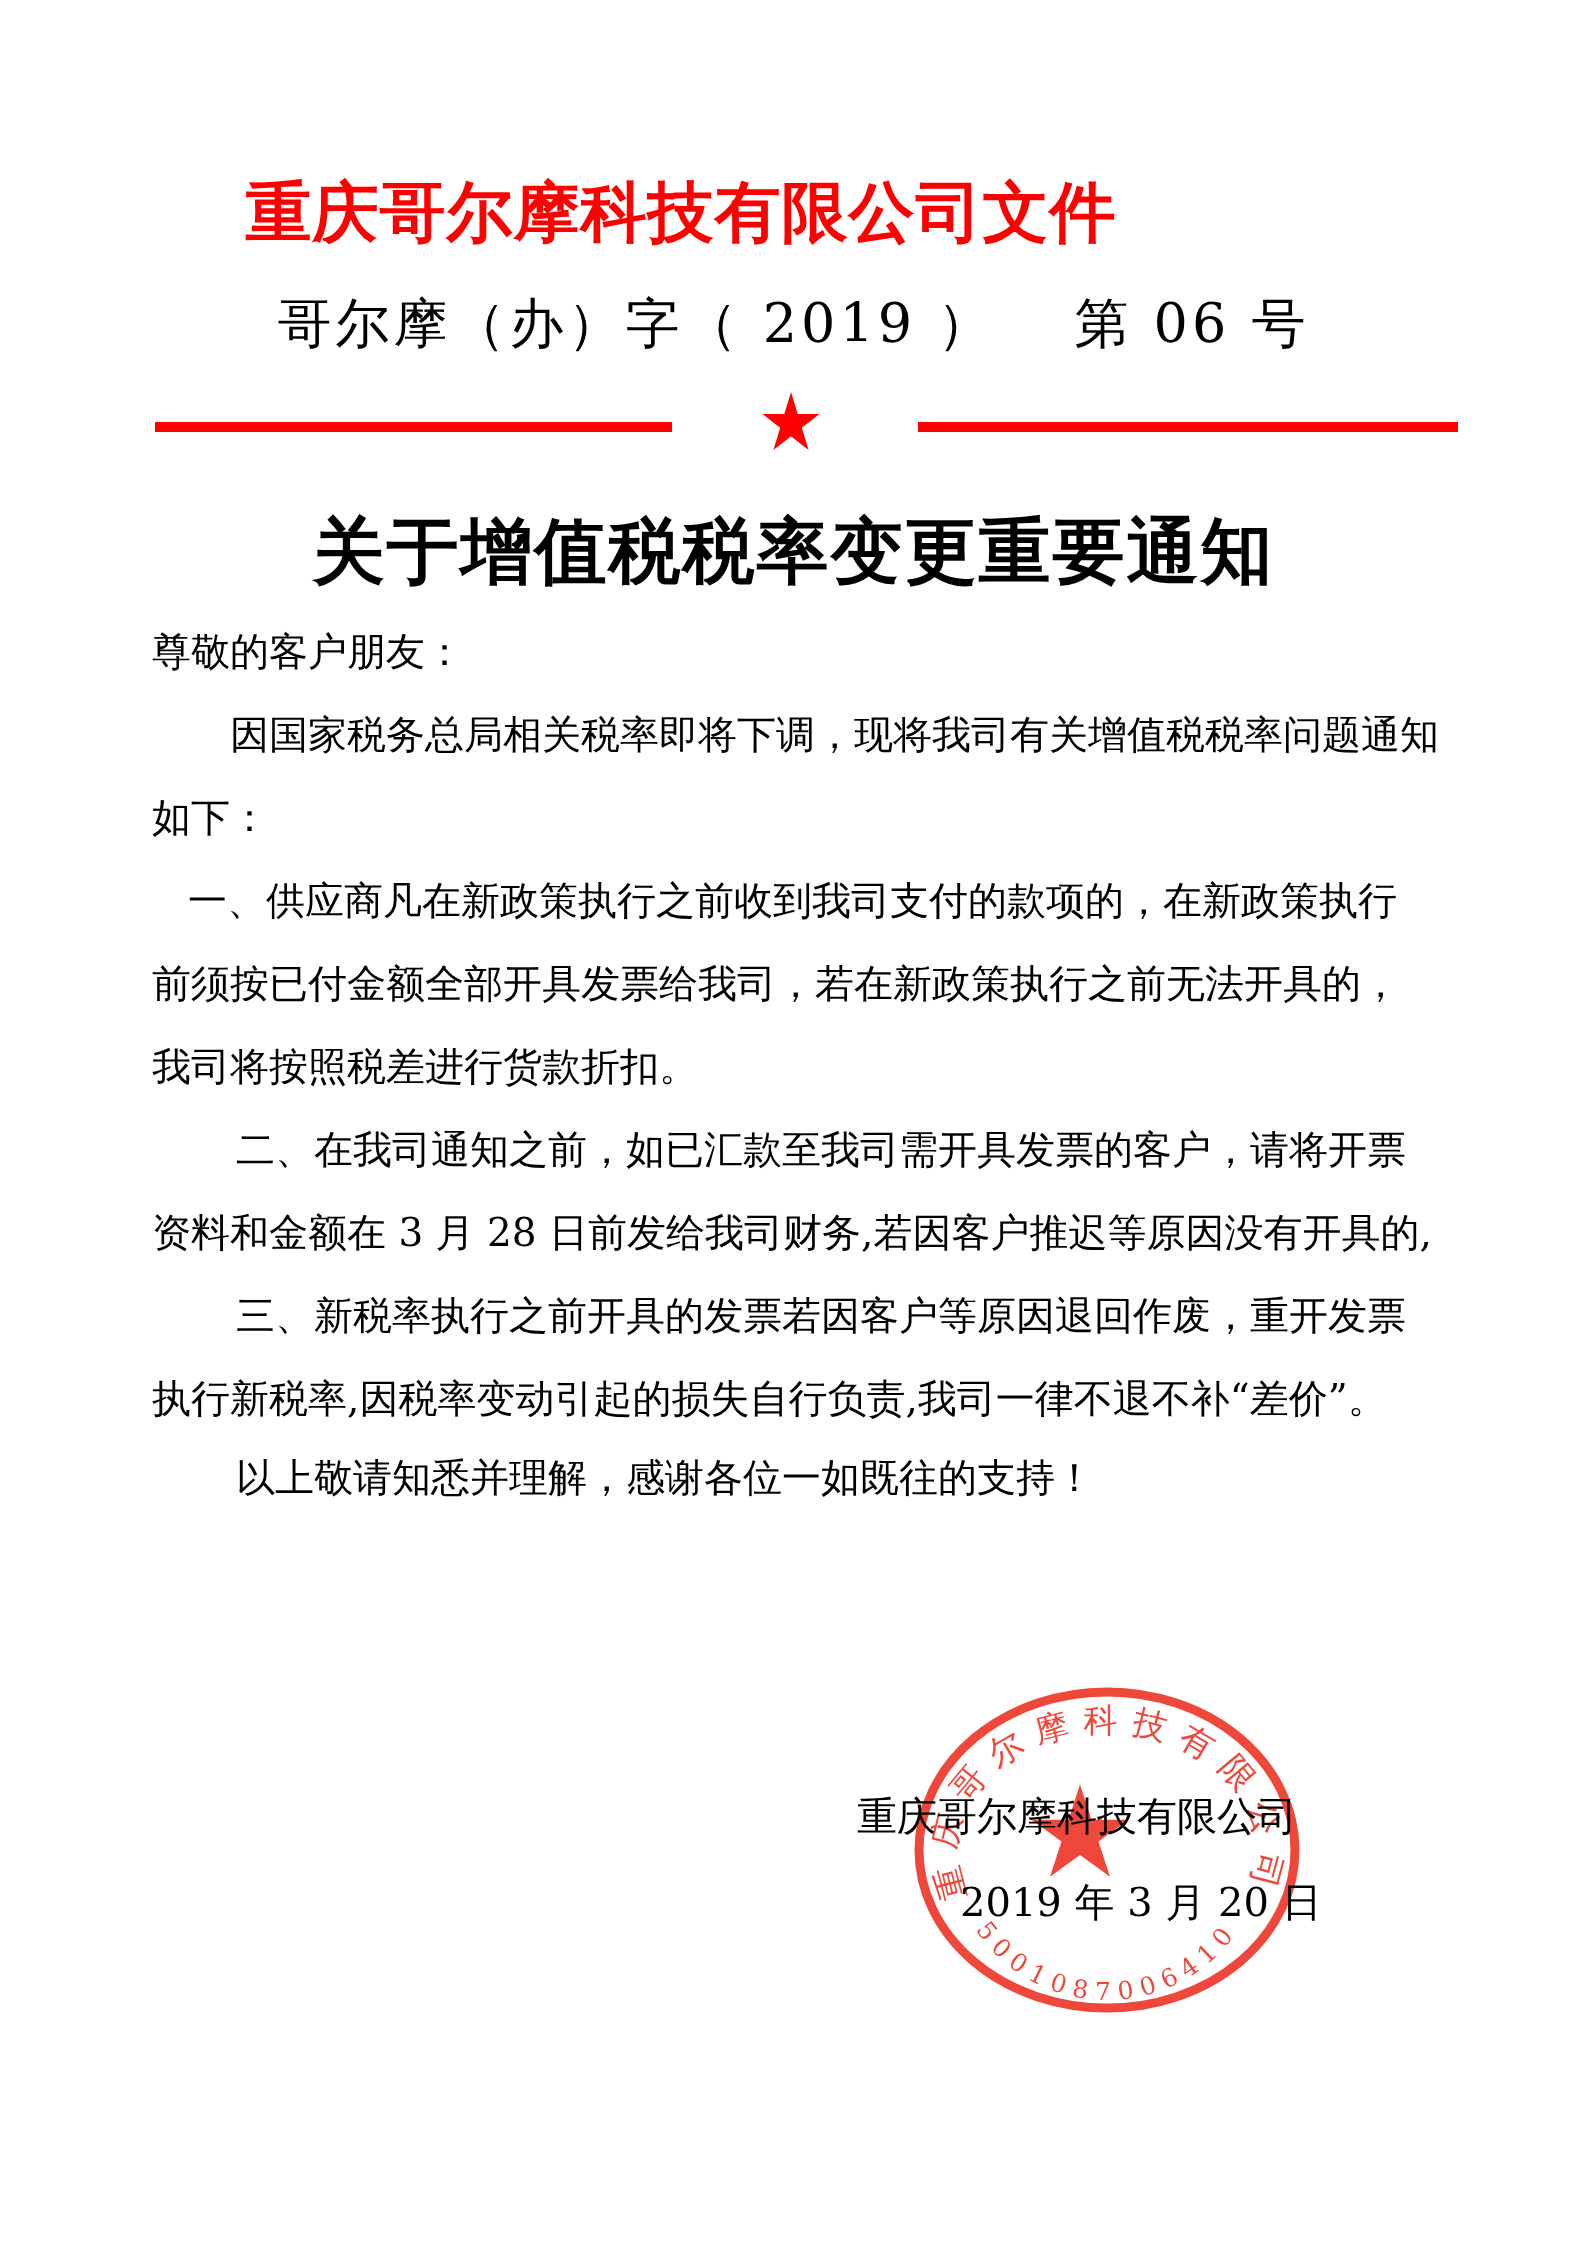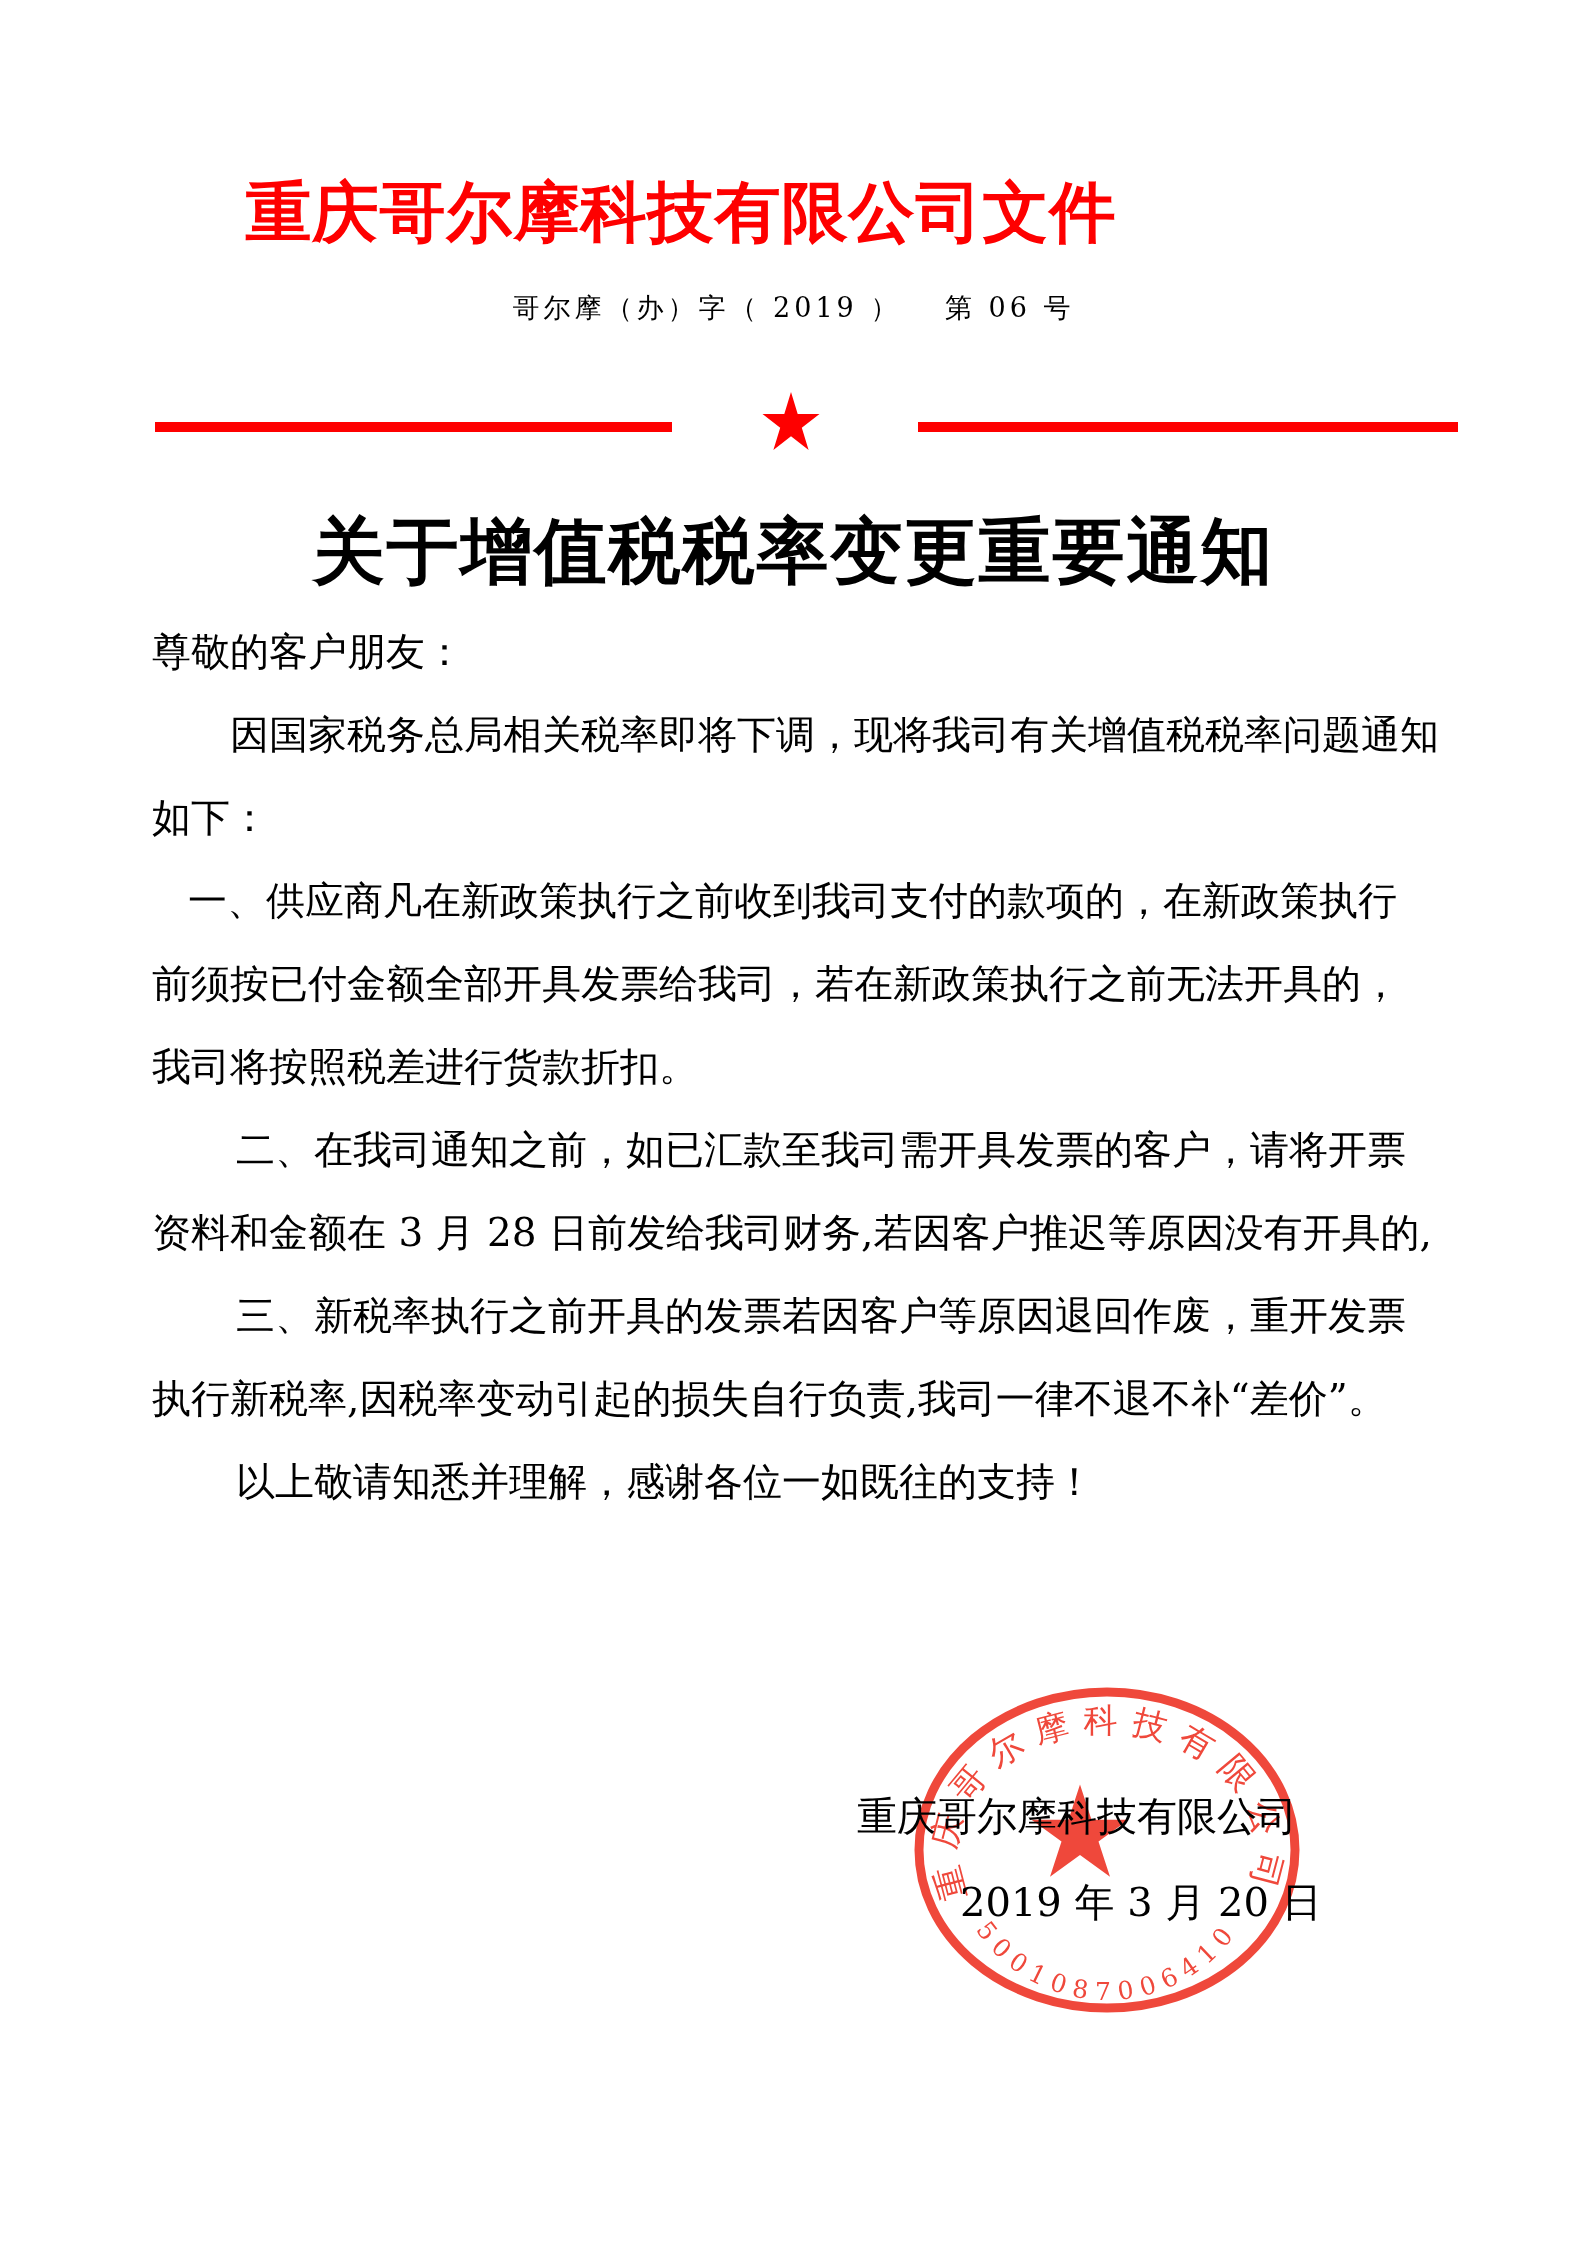--- a/index.html
+++ b/index.html
@@ -14,21 +14,21 @@
   .org-title{
     position:absolute;top:176px;left:0;width:1362px;
     text-align:center;
     font-size:66px;font-weight:bold;color:#fe0000;
     letter-spacing:1px;line-height:1.1;
     white-space:nowrap;
   }
   .doc-number{
     position:absolute;top:292px;left:0;width:1587px;
     text-align:center;
-    font-size:27px;color:#000;
+    font-size:54px;color:#000;
     letter-spacing:4px;line-height:1.2;
     white-space:nowrap;
   }
   .divider{position:absolute;left:0;top:380px;width:1587px;height:90px;}
   .bar{position:absolute;top:42px;height:10px;background:#fe0000;}
   .bar.left{left:155px;width:517px;}
   .bar.right{left:918px;width:540px;}
   .divider-star{position:absolute;left:751px;top:388px;width:80px;height:70px;}
   .notice-title{
     position:absolute;top:508px;left:0;width:1587px;
@@ -79,21 +79,21 @@
     <div class="line" style="padding-left: 0px;">尊敬的客户朋友：</div>
     <div class="line" style="padding-left: 78px;">因国家税务总局相关税率即将下调，现将我司有关增值税税率问题通知</div>
     <div class="line" style="padding-left: 0px;">如下：</div>
     <div class="line" style="padding-left: 36px;">一、供应商凡在新政策执行之前收到我司支付的款项的，在新政策执行</div>
     <div class="line" style="padding-left: 0px;">前须按已付金额全部开具发票给我司，若在新政策执行之前无法开具的，</div>
     <div class="line" style="padding-left: 0px;">我司将按照税差进行货款折扣。</div>
     <div class="line" style="padding-left: 84px;">二、在我司通知之前，如已汇款至我司需开具发票的客户，请将开票</div>
     <div class="line" style="padding-left: 0px;">资料和金额在 3 月 28 日前发给我司财务,若因客户推迟等原因没有开具的,</div>
     <div class="line" style="padding-left: 84px;">三、新税率执行之前开具的发票若因客户等原因退回作废，重开发票</div>
     <div class="line" style="padding-left: 0px;">执行新税率,因税率变动引起的损失自行负责,我司一律不退不补“差价”。</div>
-    <div class="line" style="padding-left: 84px;">以上敬请知悉并理解，感谢各位一如既往的支持！</div>
+    <div class="line" style="padding-left: 84px; font-family: Liberation Mono, monospace;">以上敬请知悉并理解，感谢各位一如既往的支持！</div>
   </div>
 
 <svg class="stamp" viewBox="0 0 420 360" xmlns="http://www.w3.org/2000/svg">
   <defs>
     <path id="arcTop" d="M 65.1,210.6 A 150,118 0 1 1 354.9,210.5" fill="none"></path>
     <path id="arcBottom" d="M 83.1,266.1 A 155,150 0 0 0 336.9,266.1" fill="none"></path>
   </defs>
   <ellipse cx="210" cy="180" rx="188" ry="158" fill="none" stroke="#ee392b" stroke-width="9"></ellipse>
   <polygon fill="#ee392b" points="183,114.5 171.5,149.7 134.5,149.7 164.5,171.5 153,206.8 183,185 213,206.8 201.5,171.5 231.5,149.7 194.5,149.7"></polygon>
   <text font-size="34" fill="#ee392b" letter-spacing="13" font-family="DejaVu Serif, Liberation Serif, serif">

